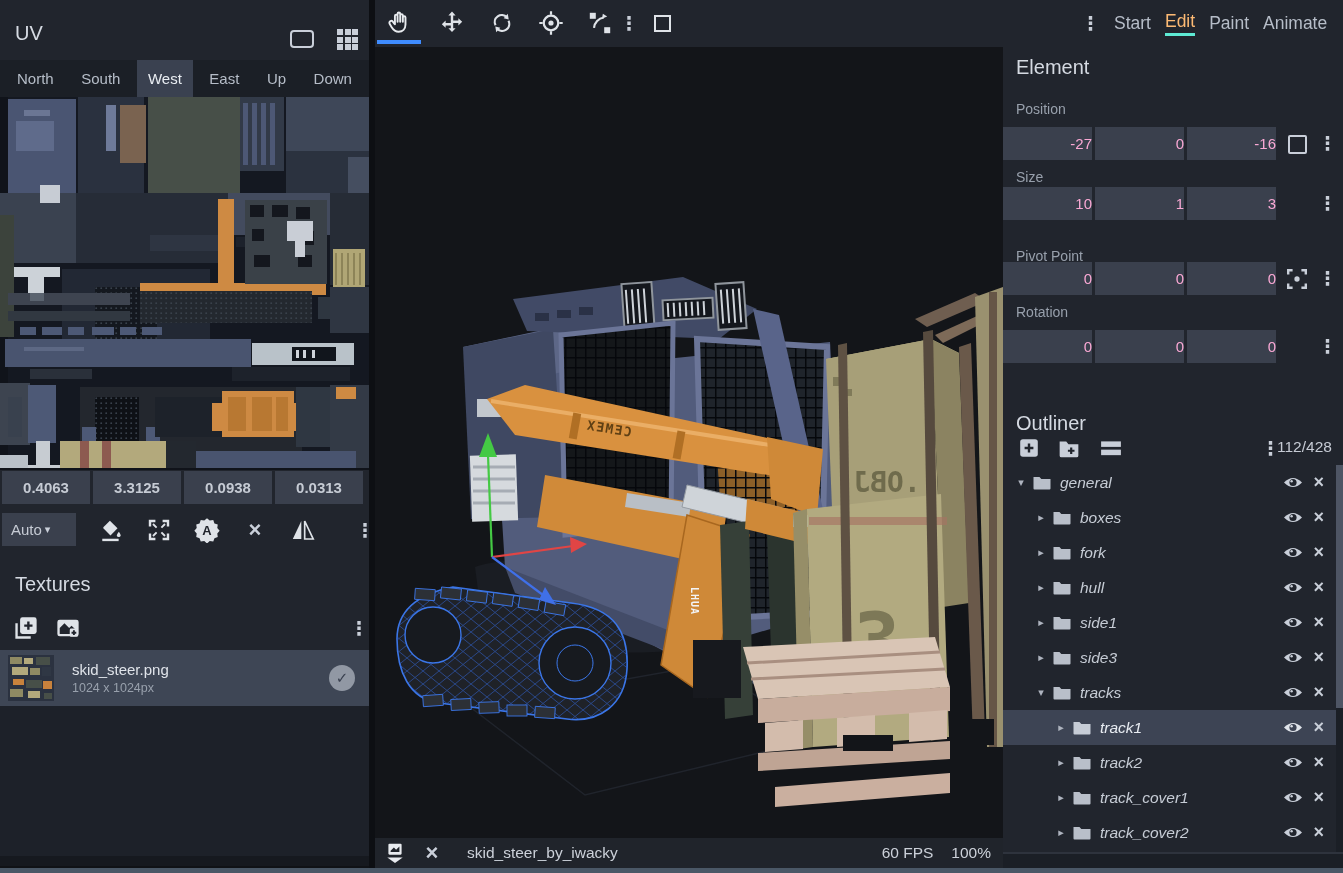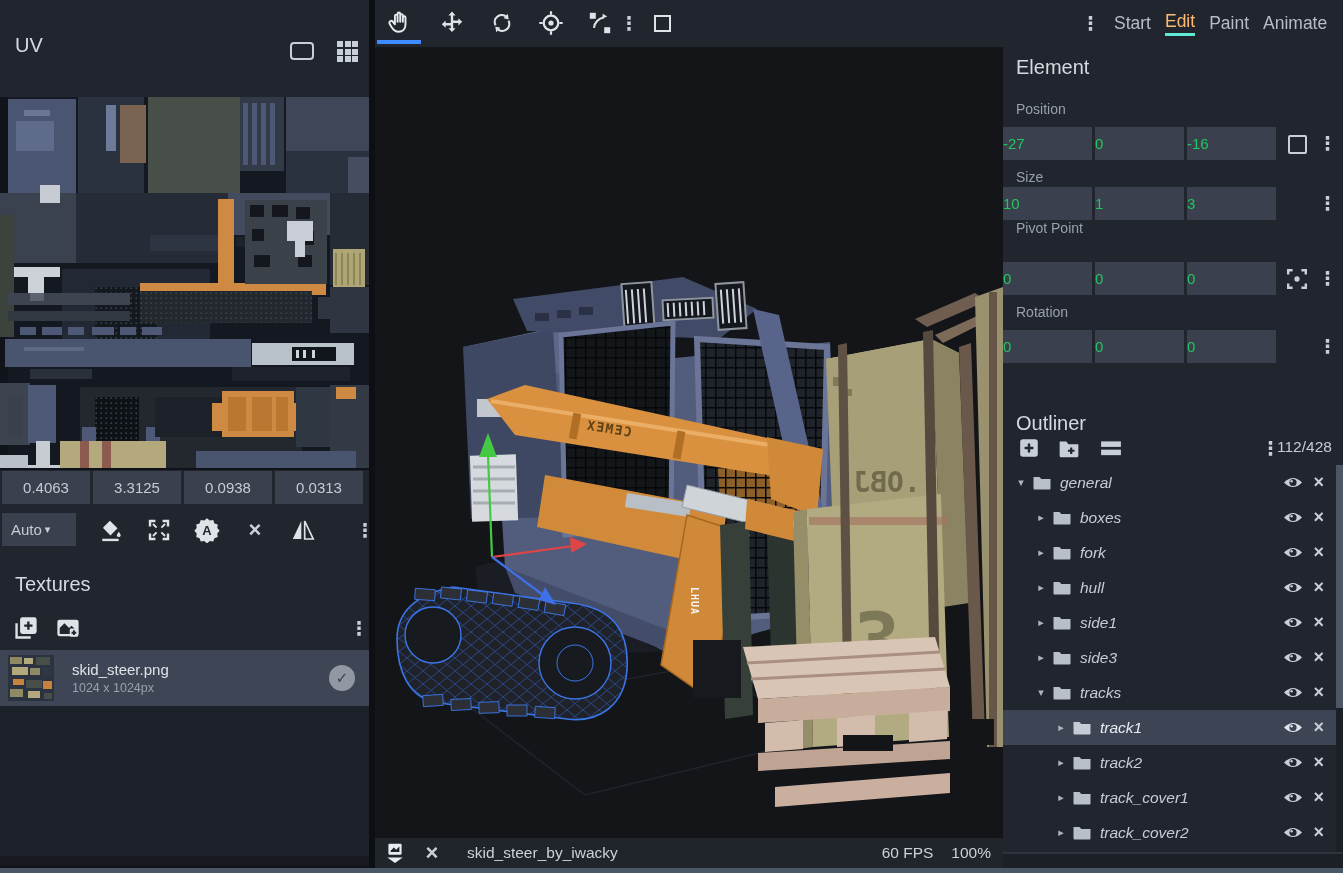--- a/index.html
+++ b/index.html
@@ -8,32 +8,32 @@
   .app { position:relative; width:1343px; height:873px; overflow:hidden; background:#101216; color:#c9cfd9; }
 
   
   .vdots { color:#c9cfd9; font-size:19px; font-weight:bold; line-height:1; user-select:none; }
   .xglyph { color:#c9cfd9; font-size:19px; font-weight:bold; line-height:1; }
   .icon-btn { display:flex; align-items:center; justify-content:center; cursor:pointer; }
   svg { display:block; }
 
   
   .left-panel { position:absolute; left:0; top:0; width:369px; height:866px; background:#21252d; }
-  .uv-header { position:absolute; left:0; top:16px; width:369px; height:60px; }
+  .uv-header { position:absolute; left:0; top:4px; width:369px; height:60px; }
   .uv-title { position:absolute; left:15px; top:18px; font-size:20px; color:#d5dae2; font-weight:400; }
   .uv-collapse { position:absolute; left:290px; top:26px; width:24px; height:18px; border:2.5px solid #c9cfd9; border-radius:4px; }
   .uv-grid-icon { position:absolute; left:337px; top:25px; width:21px; height:21px; display:grid; grid-template-columns:repeat(3,1fr); grid-template-rows:repeat(3,1fr); gap:1.5px; }
   .uv-grid-icon span { background:#c9cfd9; }
   .uv-tabs { position:absolute; left:0; top:60px; width:369px; height:37px; background:#1b1f26; display:flex; align-items:stretch; justify-content:space-between; padding:0 6px; }
   .uv-tab { display:flex; align-items:center; padding:0 11px; font-size:15px; color:#b6bdc8; cursor:pointer; }
   .uv-tab.active { background:#3a4150; color:#e9edf2; }
   .uv-canvas { position:absolute; left:0; top:97px; width:369px; height:373px; background:#141821; }
   .left-scrollbar { position:absolute; left:370px; top:100px; width:4px; height:140px; background:#3e4654; border-radius:2px; }
   .uv-values { position:absolute; left:0; top:471px; width:369px; height:34px; }
-  .uv-field { position:absolute; top:0; width:88px; height:33px; background:#3a404d; color:#c6cbd4; font-size:15px; text-align:center; line-height:33px; cursor:text; }
+  .uv-field { position:absolute; top:0; width:88px; height:33px; background:#3a404d; color:#c6cbd4; font-size:15px; text-align:center; line-height:33px; cursor:text;font-weight:bold; }
   .uv-tools { position:absolute; left:0; top:509px; width:369px; height:43px; }
   .auto-dd { position:absolute; left:2px; top:4px; width:74px; height:33px; background:#3a404d; display:flex; align-items:center; padding:0 6px 0 9px; font-size:15px; color:#c6cbd4; overflow:hidden; white-space:nowrap; cursor:pointer; }
   .auto-dd .caret { margin-left:3px; font-size:11px; color:#c9cfd9; }
   .uv-tool { position:absolute; top:6px; width:30px; height:30px; }
   .textures-title { position:absolute; left:15px; top:573px; font-size:20px; color:#d5dae2; }
   .tex-toolbar { position:absolute; left:0; top:610px; width:369px; height:36px; }
   .texture-item { position:absolute; left:0; top:650px; width:369px; height:56px; background:#3e4655; display:flex; align-items:center; cursor:pointer; }
   .tex-thumb { width:46px; height:46px; margin-left:8px; flex:none; }
   .tex-meta { margin-left:18px; }
   .tex-name { font-size:15px; color:#dfe3e9; }
@@ -57,21 +57,21 @@
 
   
   .right-panel { position:absolute; left:1003px; top:0; width:340px; height:873px; background:#21252d; }
   .mode-tabs { position:absolute; left:0; top:0; width:340px; height:47px; display:flex; align-items:center; }
   .mode-dots { margin-left:78px; }
   .mode-tab { font-size:17.5px; color:#b6bdc8; margin-left:14px; cursor:pointer; padding-bottom:1px; }
   .mode-tab.active { color:#fdba74; border-bottom:3px solid #5eead4; }
   .rp-heading { position:absolute; left:13px; font-size:20px; color:#d5dae2; }
   .grp-label { position:absolute; left:13px; font-size:14px; color:#98a0ac; }
   .grp-row { position:absolute; left:0; width:340px; height:34px; }
-  .rp-field { position:absolute; top:0; width:89px; height:33px; background:#3a404d; color:#22c55e; font-size:15px; text-align:left; line-height:33px; cursor:text; }
+  .rp-field { position:absolute; top:0; width:89px; height:33px; background:#3a404d; color:#f9a8d4; font-size:15px; text-align:right; line-height:33px; cursor:text; }
   .row-side-icon { position:absolute; top:5px; width:24px; height:24px; }
   .row-dots { position:absolute; left:315px; top:7px; }
   .plane-toggle { width:19px; height:19px; border:2.5px solid #c9cfd9; border-radius:2px; }
   .out-toolbar { position:absolute; left:0; top:432px; width:340px; height:32px; }
   .out-count { position:absolute; left:274px; top:6px; font-size:15.5px; color:#c6cbd4; }
   .tree { position:absolute; left:0; top:465px; width:333px; }
   .tree-row { height:35px; display:flex; align-items:center; cursor:pointer; }
   .tree-row.selected { background:#3d4454; }
   .tree-row .arrow { width:20px; font-size:11px; color:#aeb4bf; text-align:center; flex:none; }
   .tree-row .f-icon { margin:0 9px 0 2px; flex:none; }
@@ -101,20 +101,28 @@
           <span></span>
           <span></span>
           <span></span>
           <span></span>
           <span></span>
           <span></span>
           <span></span>
       </div>
     </div>
 
+    <div class="uv-tabs">
+      <div class="uv-tab">North</div>
+      <div class="uv-tab">South</div>
+      <div class="uv-tab active">West</div>
+      <div class="uv-tab">East</div>
+      <div class="uv-tab">Up</div>
+      <div class="uv-tab">Down</div>
+    </div>
 
     <div class="uv-canvas">
       <svg width="369" height="373" viewBox="0 0 369 373">
         <defs>
           <pattern id="udots" width="5" height="5" patternUnits="userSpaceOnUse">
               <circle cx="1.2" cy="1.2" r="0.9" fill="#39414c"></circle>
             </pattern>
         </defs>
         <rect width="369" height="373" fill="#141821"></rect>
           <rect width="8" height="373" fill="#10131a"></rect>
@@ -543,21 +551,21 @@
     </div>
 
     <div class="grp-label" style="top:169px">Size</div>
     <div class="grp-row" style="top:187px">
       <div class="rp-field" style="left:0">10</div>
       <div class="rp-field" style="left:92px">1</div>
       <div class="rp-field" style="left:184px">3</div>
       <span class="vdots row-dots">⋮</span>
     </div>
 
-    <div class="grp-label" style="top:220px">Pivot Point</div>
+    <div class="grp-label" style="top:248px">Pivot Point</div>
     <div class="grp-row" style="top:262px">
       <div class="rp-field" style="left:0">0</div>
       <div class="rp-field" style="left:92px">0</div>
       <div class="rp-field" style="left:184px">0</div>
       <div class="row-side-icon icon-btn" style="left:282px">
         <svg width="22" height="22" viewBox="0 0 20 20" fill="none" stroke="#c9cfd9" stroke-width="2.2">
             <path d="M2 6V2h4M14 2h4v4M18 14v4h-4M6 18H2v-4"></path>
             <circle cx="10" cy="10" r="2.4" fill="#c9cfd9" stroke="none"></circle>
           </svg>
       </div>

